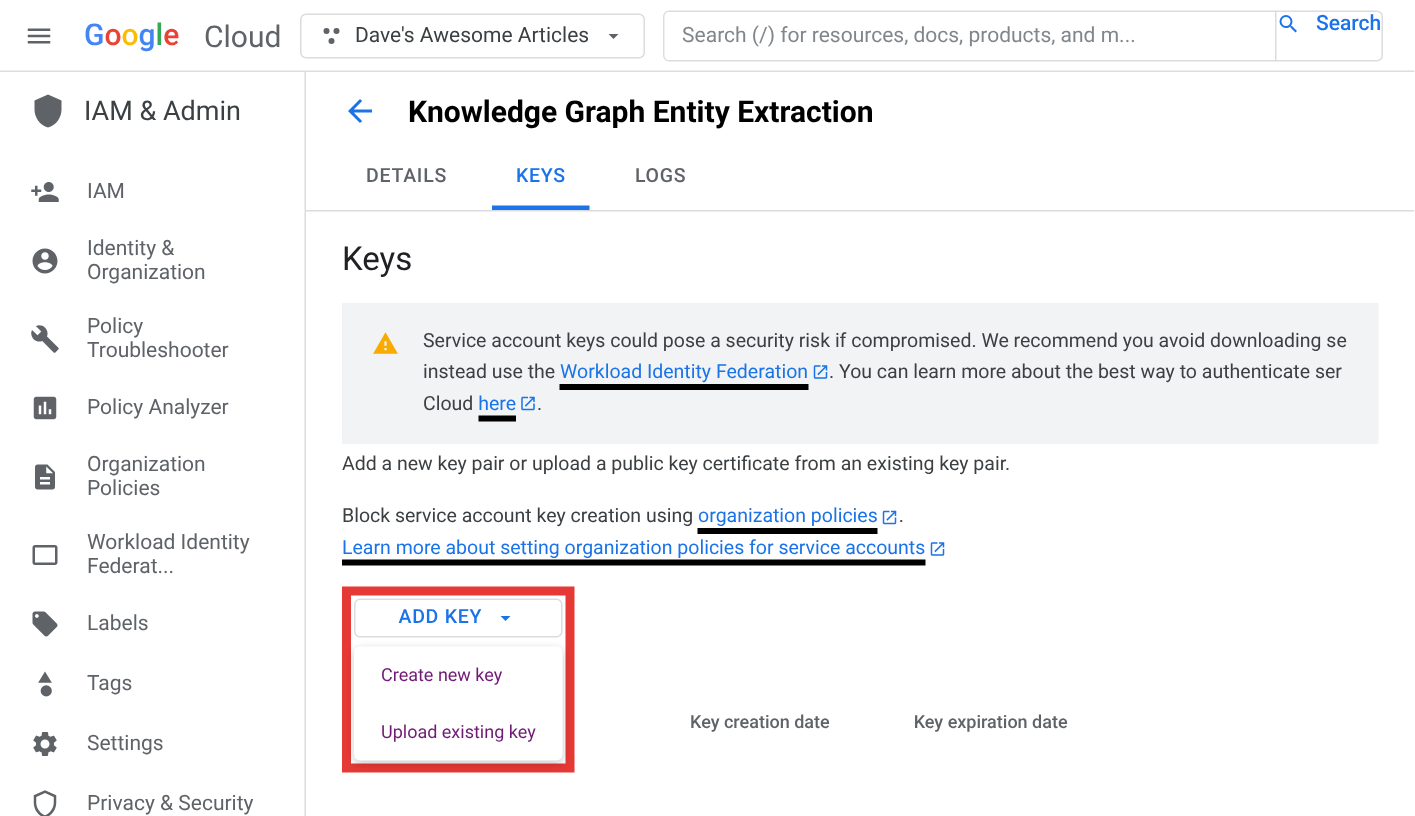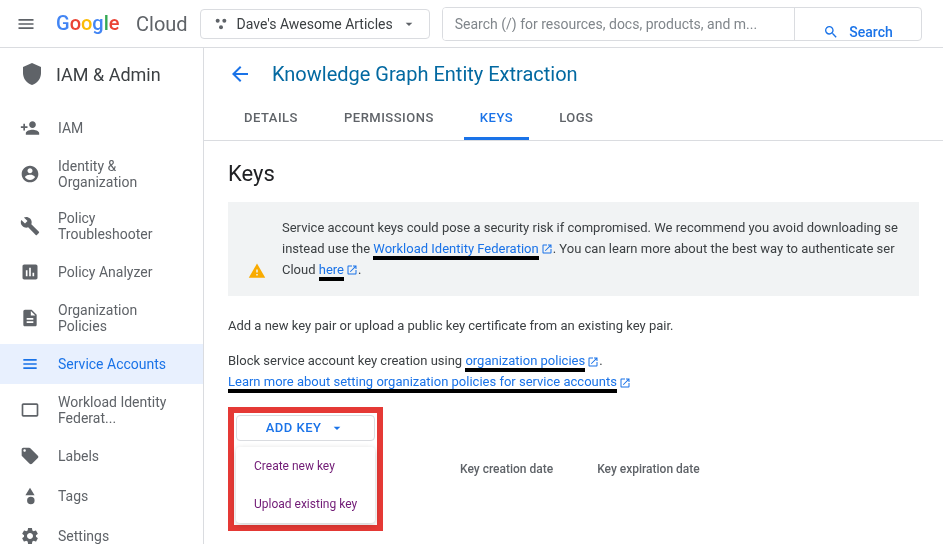--- a/index.html
+++ b/index.html
@@ -6,58 +6,58 @@
     body { width: 943px; height: 544px; overflow: hidden; background: #fff; color: #3c4043; font-size: 14px; }
     
     .topbar { display: flex; align-items: center; height: 48px; border-bottom: 1px solid #dadce0; padding: 0 8px; gap: 12px; }
     .menu-btn { width: 36px; height: 36px; display: flex; align-items: center; justify-content: center; cursor: pointer; border-radius: 50%; }
     .logo { display: flex; align-items: center; gap: 2px; }
     .logo-cloud { font-size: 20px; color: #5f6368; font-weight: 400; margin-left: 4px; }
     .project-selector { display: flex; align-items: center; gap: 8px; border: 1px solid #dadce0; border-radius: 4px; padding: 6px 12px; cursor: pointer; font-size: 14px; color: #3c4043; }
     .search-container { display: flex; flex: 1; max-width: 480px; border: 1px solid #dadce0; border-radius: 4px; overflow: hidden; }
     .search-input { flex: 1; border: none; outline: none; padding: 8px 12px; font-size: 14px; color: #5f6368; }
     .search-input::placeholder { color: #80868b; }
-    .search-btn { display: flex; align-items: flex-end; gap: 10px; padding: 0 28px; border-left: 1px solid #dadce0; color: #1a73e8; font-weight: 500; cursor: pointer; }
+    .search-btn { display: flex; align-items: flex-start; gap: 10px; padding: 0 0; border-left: 1px solid #dadce0; color: #1a73e8; font-weight: 500; cursor: pointer; }
     
     .main { display: flex; height: calc(100% - 48px); }
     .sidebar { width: 204px; border-right: 1px solid #dadce0; overflow-y: auto; flex-shrink: 0; }
     .sidebar-header { display: flex; align-items: center; gap: 12px; padding: 14px 20px; font-size: 18px; color: #3c4043; }
     .sidebar-items { padding-top: 8px; }
     .sidebar-item { display: flex; align-items: center; gap: 18px; padding: 10px 20px; cursor: pointer; color: #5f6368; font-size: 14px; }
     .sidebar-item.active { background: #e8f0fe; color: #1a73e8; }
     .sidebar-item.active .sidebar-icon { fill: #1a73e8; }
     .sidebar-icon { width: 20px; height: 20px; fill: #5f6368; flex-shrink: 0; }
     
     .content { flex: 1; overflow: hidden; }
     .content-header { display: flex; align-items: center; gap: 20px; padding: 14px 24px 0; }
     .back-arrow { cursor: pointer; }
-    .page-title { font-size: 20px; color: #0369a1; font-weight: 400; text-align: right; }
+    .page-title { font-size: 20px; color: #000000; font-weight: 700; text-align: right; }
     
     .tabs { display: flex; gap: 14px; padding: 0 24px; border-bottom: 1px solid #dadce0; margin-top: 12px; }
     .tab { padding: 12px 16px; font-size: 13px; font-weight: 500; color: #5f6368; letter-spacing: 0.5px; cursor: pointer; border-bottom: 3px solid transparent; }
     .tab.active { color: #1a73e8; border-bottom-color: #1a73e8; }
     
     .content-body { padding: 20px 24px; }
     .section-title { font-size: 22px; font-weight: 400; margin-bottom: 16px; color: #202124; }
     
-    .warning-box { display: flex; gap: 16px; background: #f1f3f4; padding: 16px 20px; margin-bottom: 20px; font-size: 13px; line-height: 1.6; align-items: flex-end; }
+    .warning-box { display: flex; gap: 16px; background: #f1f3f4; padding: 16px 20px; margin-bottom: 4px; font-size: 13px; line-height: 1.6; }
     .warning-icon { color: #f9ab00; flex-shrink: 0; margin-top: 2px; }
     
     .link { color: #1a73e8; text-decoration: none; border-bottom: 4px solid #000000; cursor: pointer; }
     .ext-icon { display: inline-block; width: 12px; height: 12px; margin-left: 2px; vertical-align: middle; }
     
     .info-text { font-size: 13px; margin-bottom: 14px; line-height: 1.6; }
     
     .add-key-area { position: relative; display: inline-block; }
     .red-box { border: 6px solid #e53935; padding: 2px; display: inline-block; }
     .add-key-btn { display: flex; align-items: center; gap: 8px; padding: 4px 18px; border: 1px solid #dadce0; border-radius: 4px; color: #1a73e8; font-weight: 500; font-size: 13px; letter-spacing: 0.5px; cursor: pointer; background: #fff; justify-content: center; }
     .dropdown-menu { background: #fff; box-shadow: 0 2px 6px rgba(0,0,0,0.2); border-radius: 4px; margin-top: 6px; }
     .dropdown-item { padding: 12px 18px; font-size: 12px; color: #701a75; cursor: pointer; white-space: nowrap; }
     
-    .table-header { display: flex; margin-top: 18px; font-size: 12px; font-weight: 500; color: #5f6368; position: absolute; left: 460px; top: 436px; gap: 44px; }
+    .table-header { display: flex; margin-top: 18px; font-size: 12px; font-weight: 500; color: #5f6368; position: absolute; left: 460px; top: 448px; gap: 56px; }
     .th { padding: 8px 0; }
     
     .ext { color: #1a73e8; }
   </style>
 </head>
 <body>
 
 <div class="topbar">
   <div class="menu-btn">
     <svg width="20" height="20" viewBox="0 0 24 24" fill="#5f6368">
@@ -124,26 +124,20 @@
             <path d="M19 3H5c-1.1 0-2 .9-2 2v14c0 1.1.9 2 2 2h14c1.1 0 2-.9 2-2V5c0-1.1-.9-2-2-2zM9 17H7v-7h2v7zm4 0h-2V7h2v10zm4 0h-2v-4h2v4z"></path>
           </svg>
         <span>Policy Analyzer</span>
       </div>
       <div class="sidebar-item">
         <svg class="sidebar-icon" viewBox="0 0 24 24">
             <path d="M14 2H6c-1.1 0-1.99.9-1.99 2L4 20c0 1.1.89 2 1.99 2H18c1.1 0 2-.9 2-2V8l-6-6zm2 16H8v-2h8v2zm0-4H8v-2h8v2zm-3-5V3.5L18.5 9H13z"></path>
           </svg>
         <span>Organization Policies</span>
       </div>
-      <div class="sidebar-item active">
-        <svg class="sidebar-icon" viewBox="0 0 24 24">
-            <path d="M4 6h16v2H4zm0 5h16v2H4zm0 5h16v2H4z"></path>
-          </svg>
-        <span>Service Accounts</span>
-      </div>
       <div class="sidebar-item">
         <svg class="sidebar-icon" viewBox="0 0 24 24">
             <path d="M20 4H4c-1.1 0-2 .9-2 2v12c0 1.1.9 2 2 2h16c1.1 0 2-.9 2-2V6c0-1.1-.9-2-2-2zM4 18V6h16v12H4z"></path>
           </svg>
         <span>Workload Identity Federat...</span>
       </div>
       <div class="sidebar-item">
         <svg class="sidebar-icon" viewBox="0 0 24 24">
             <path d="M21.41 11.58l-9-9C12.05 2.22 11.55 2 11 2H4c-1.1 0-2 .9-2 2v7c0 .55.22 1.05.59 1.42l9 9c.36.36.86.58 1.41.58.55 0 1.05-.22 1.41-.59l7-7c.37-.36.59-.86.59-1.41 0-.55-.23-1.06-.59-1.42zM5.5 7C4.67 7 4 6.33 4 5.5S4.67 4 5.5 4 7 4.67 7 5.5 6.33 7 5.5 7z"></path>
           </svg>
@@ -173,21 +167,20 @@
   <div class="content">
     <div class="content-header">
       <svg class="back-arrow" width="24" height="24" viewBox="0 0 24 24" fill="#1a73e8">
           <path d="M20 11H7.83l5.59-5.59L12 4l-8 8 8 8 1.41-1.41L7.83 13H20v-2z"></path>
         </svg>
       <span class="page-title">Knowledge Graph Entity Extraction</span>
     </div>
 
     <div class="tabs">
       <div class="tab">DETAILS</div>
-      <div class="tab">PERMISSIONS</div>
       <div class="tab active">KEYS</div>
       <div class="tab">LOGS</div>
     </div>
 
     <div class="content-body">
       <div class="section-title">Keys</div>
       
       <div class="warning-box">
         <svg class="warning-icon" width="18" height="18" viewBox="0 0 24 24" fill="#f9ab00">
             <path d="M1 21h22L12 2 1 21zm12-3h-2v-2h2v2zm0-4h-2v-4h2v4z"></path>

